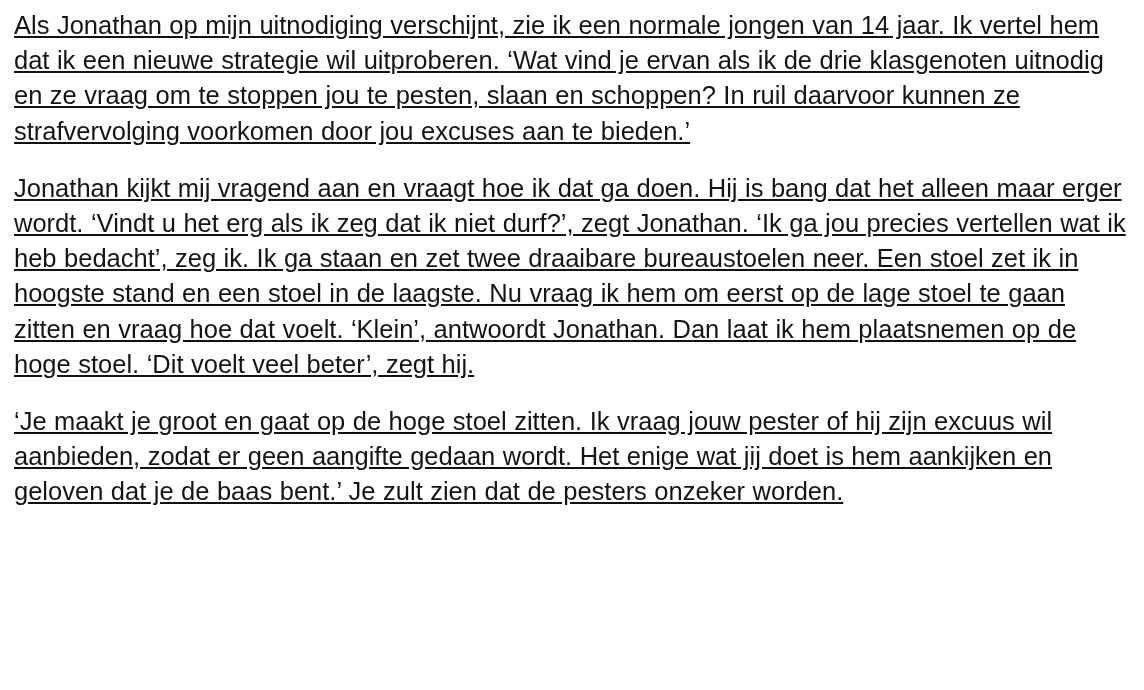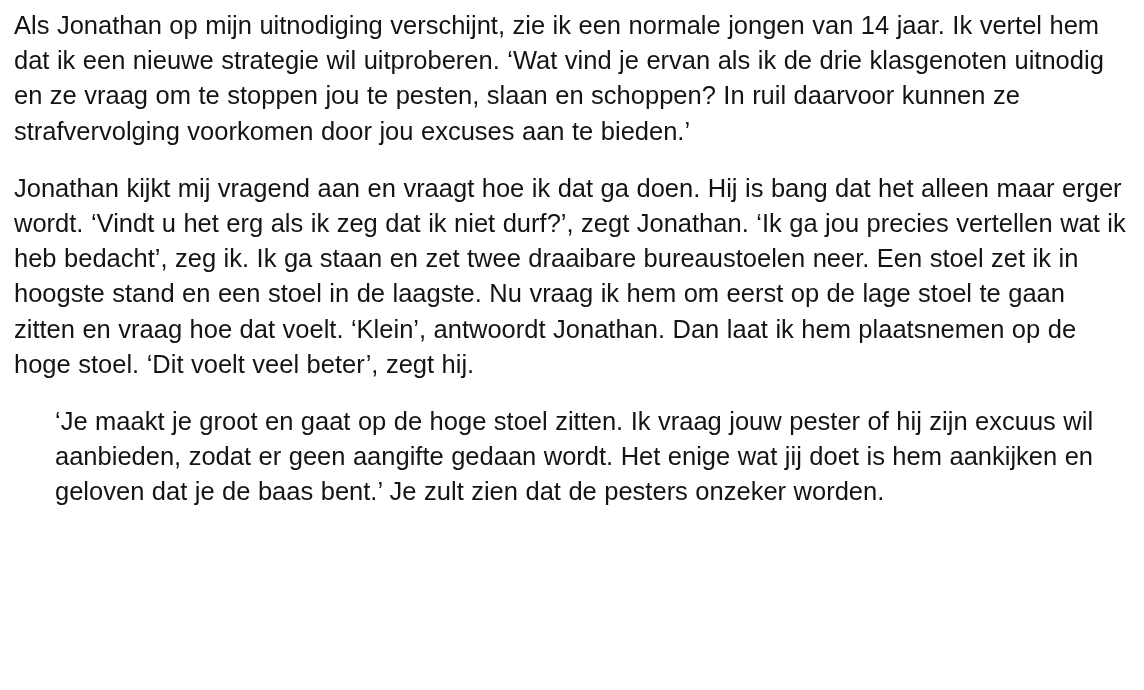--- a/index.html
+++ b/index.html
@@ -11,33 +11,33 @@
     width: 1144px;
     height: 690px;
     font-family: "Liberation Sans", sans-serif;
     color: #111111;
     overflow: hidden;
   }
   .doc {
     box-sizing: border-box;
     width: 1144px;
     padding: 8px 14px 0 14px;
+    text-decoration: underline;
   }
   .para {
     font-size: 25.5px;
     line-height: 1.38;
     letter-spacing: 0.0px;
     margin: 0 0 22px 0;
     color: #141414;
     text-align: left;
     word-spacing: 0.4px;
   }
   .para:last-child {
     margin-bottom: 0;
-    margin-left: 41px;
   }
 </style>
 </head>
 <body>
 
 <div class="doc">
   <p class="para">Als Jonathan op mijn uitnodiging verschijnt, zie ik een normale jongen van 14 jaar. Ik vertel hem dat ik een nieuwe strategie wil uitproberen. ‘Wat vind je ervan als ik de drie klasgenoten uitnodig en ze vraag om te stoppen jou te pesten, slaan en schoppen? In ruil daarvoor kunnen ze strafvervolging voorkomen door jou excuses aan te bieden.’</p>
   <p class="para">Jonathan kijkt mij vragend aan en vraagt hoe ik dat ga doen. Hij is bang dat het alleen maar erger wordt. ‘Vindt u het erg als ik zeg dat ik niet durf?’, zegt Jonathan. ‘Ik ga jou precies vertellen wat ik heb bedacht’, zeg ik. Ik ga staan en zet twee draaibare bureaustoelen neer. Een stoel zet ik in hoogste stand en een stoel in de laagste. Nu vraag ik hem om eerst op de lage stoel te gaan zitten en vraag hoe dat voelt. ‘Klein’, antwoordt Jonathan. Dan laat ik hem plaatsnemen op de hoge stoel. ‘Dit voelt veel beter’, zegt hij.</p>
   <p class="para">‘Je maakt je groot en gaat op de hoge stoel zitten. Ik vraag jouw pester of hij zijn excuus wil aanbieden, zodat er geen aangifte gedaan wordt. Het enige wat jij doet is hem aankijken en geloven dat je de baas bent.’ Je zult zien dat de pesters onzeker worden.</p>
 </div>

